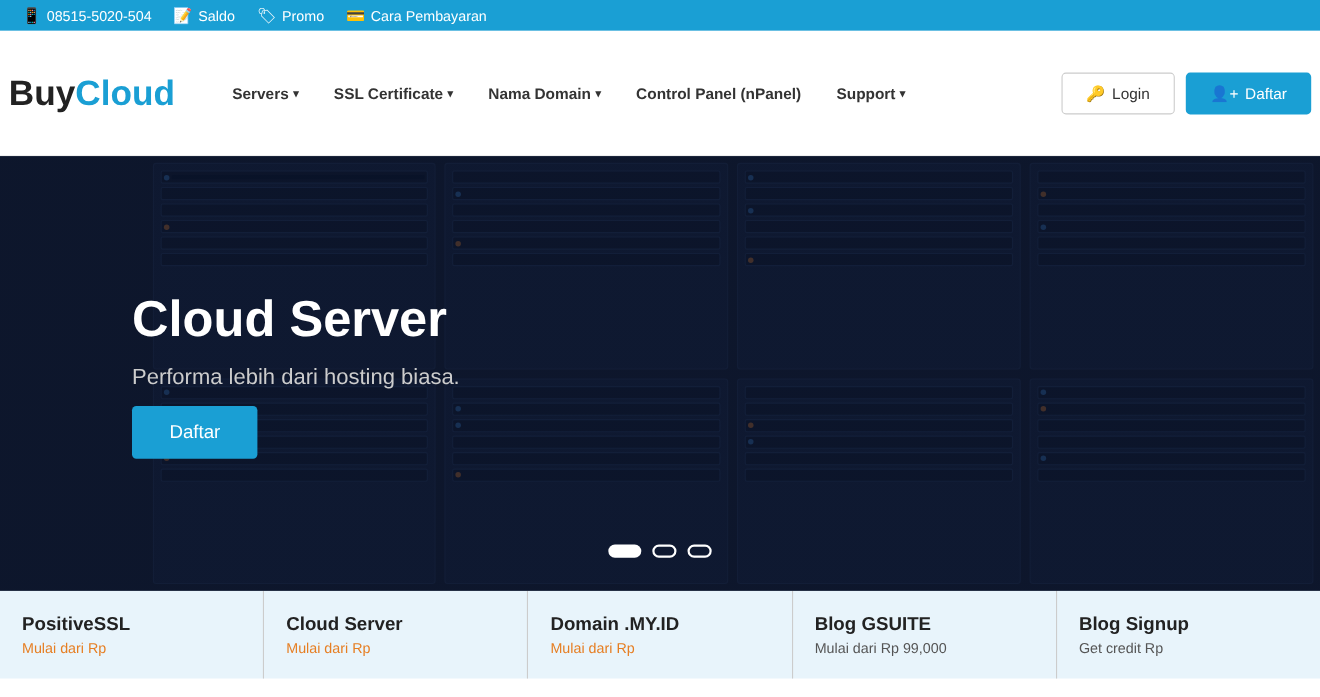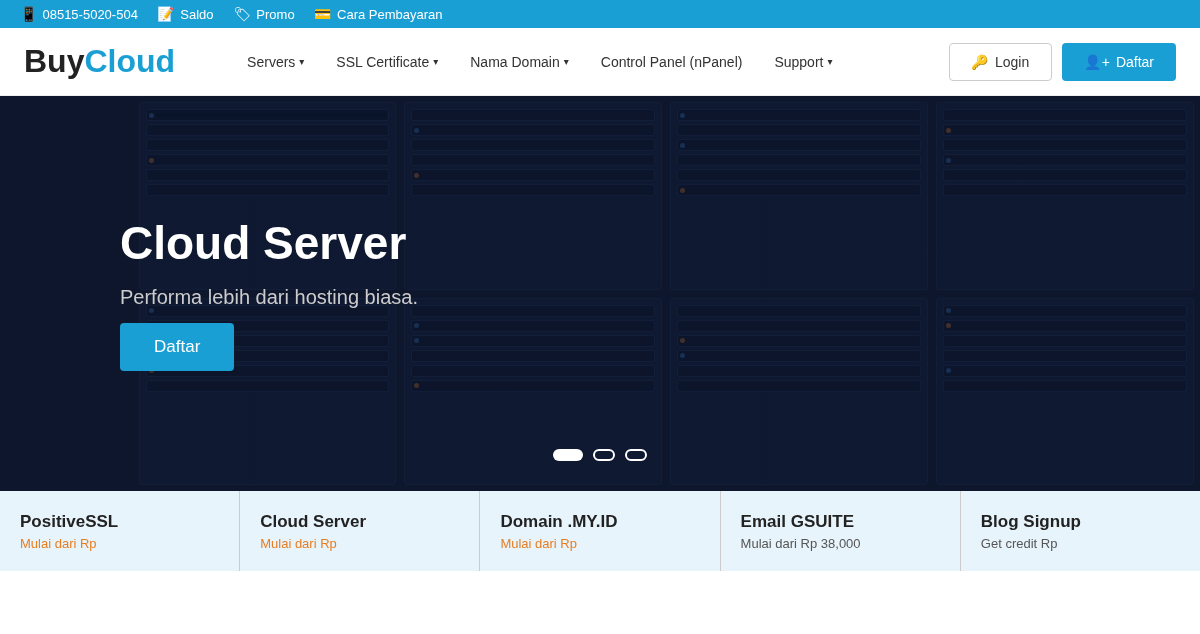--- a/index.html
+++ b/index.html
@@ -24,25 +24,24 @@
     }
     .top-bar-icon {
       font-size: 14px;
     }
 
     
     .main-nav {
       background: white;
       display: flex;
       align-items: center;
-      padding: 0 24px;
-      height: 68px;
+      padding: 0 8px;
+      height: 114px;
       border-bottom: 1px solid #eee;
       position: relative;
-      gap: 20px;
     }
     .logo {
       font-size: 32px;
       font-weight: bold;
       color: #1a9fd4;
       margin-right: 40px;
       text-decoration: none;
     }
     .logo span {
       color: #222;
@@ -55,20 +54,21 @@
     }
     .nav-item {
       padding: 8px 12px;
       font-size: 14px;
       color: #333;
       cursor: pointer;
       display: flex;
       align-items: center;
       gap: 4px;
       white-space: nowrap;
+      font-weight: bold;
     }
     .nav-item .arrow { font-size: 10px; }
 
     .nav-right {
       display: flex;
       gap: 10px;
       margin-left: auto;
     }
     .btn-login {
       padding: 10px 22px;
@@ -384,20 +384,20 @@
   </div>
   <div class="card-item">
     <div class="card-title">Cloud Server</div>
     <div class="card-subtitle">Mulai dari Rp</div>
   </div>
   <div class="card-item">
     <div class="card-title">Domain .MY.ID</div>
     <div class="card-subtitle">Mulai dari Rp</div>
   </div>
   <div class="card-item">
-    <div class="card-title">Email GSUITE</div>
-    <div class="card-subtitle gray">Mulai dari Rp 38,000</div>
+    <div class="card-title">Blog GSUITE</div>
+    <div class="card-subtitle gray">Mulai dari Rp 99,000</div>
   </div>
   <div class="card-item">
     <div class="card-title">Blog Signup</div>
     <div class="card-subtitle gray">Get credit Rp</div>
   </div>
 </div>
 
 </body></html>

